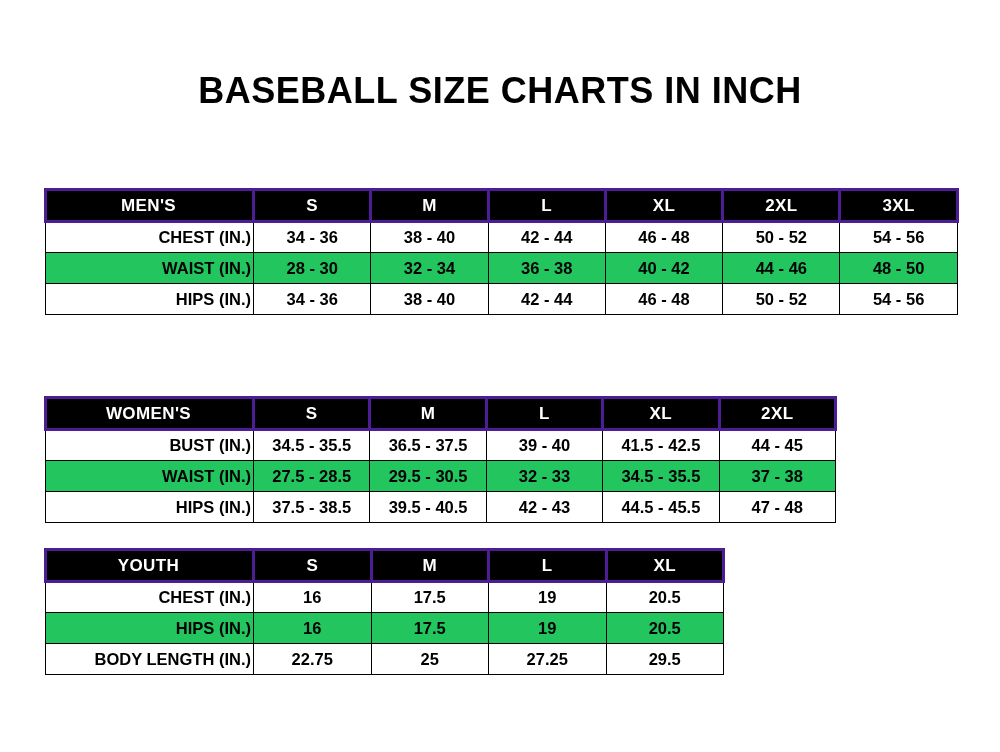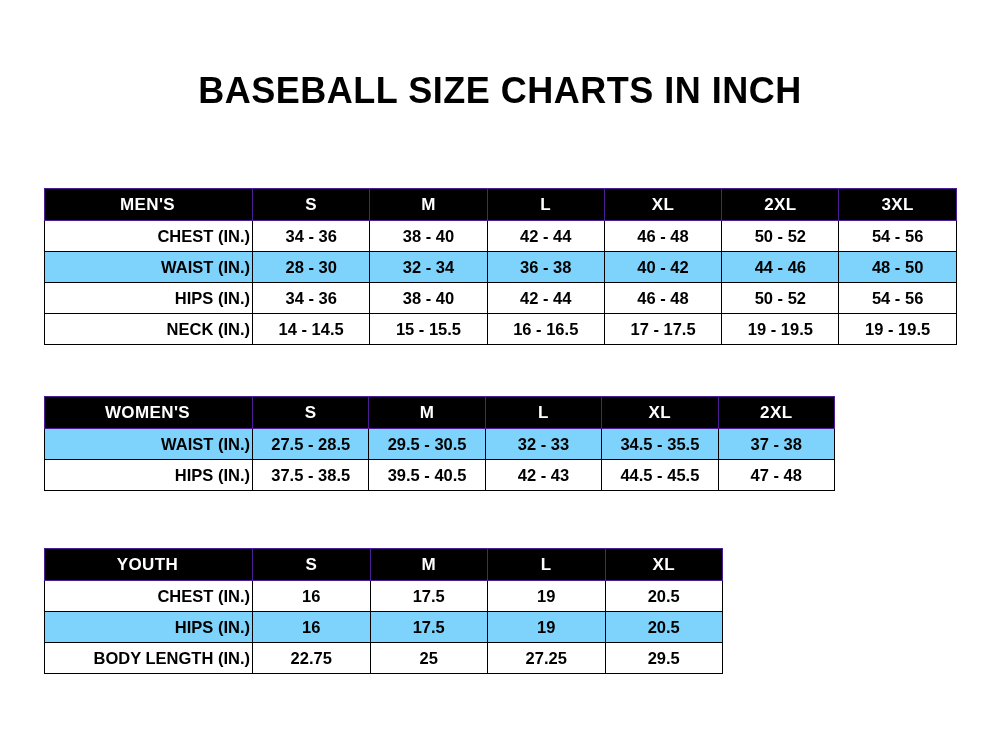--- a/index.html
+++ b/index.html
@@ -46,36 +46,36 @@
     color: #000000;
     height: 31px;
     padding: 0 2px;
     background: #ffffff;
     box-sizing: border-box;
     white-space: nowrap;
   }
   table.sizechart thead th {
     background: #000000;
     color: #ffffff;
-    border: 1px solid #4c1d95;
+    border: 3px solid #4c1d95;
     font-size: 17px;
     letter-spacing: 0.4px;
     height: 32px;
   }
   table.sizechart thead th.rowlabel {
     text-align: left;
     padding-left: 0;
     text-align: center;
   }
   table.sizechart tbody td.rowlabel {
     text-align: right;
     font-size: 16.5px;
   }
   tr.shaded td {
-    background: #7dd3fc;
+    background: #22c55e;
   }
 
   
   #mens-table { top: 188px; left: 44px; width: 912px; }
   #mens-table col.c0 { width: 208px; }
   #mens-table col.cx { width: 117.3px; }
 
   
   #womens-table { top: 396px; left: 44px; width: 790px; }
   #womens-table col.c0 { width: 208px; }
@@ -135,29 +135,20 @@
       </tr>
       <tr>
         <td class="rowlabel">HIPS (IN.)</td>
         <td>34 - 36</td>
         <td>38 - 40</td>
         <td>42 - 44</td>
         <td>46 - 48</td>
         <td>50 - 52</td>
         <td>54 - 56</td>
       </tr>
-      <tr>
-        <td class="rowlabel">NECK (IN.)</td>
-        <td>14 - 14.5</td>
-        <td>15 - 15.5</td>
-        <td>16 - 16.5</td>
-        <td>17 - 17.5</td>
-        <td>19 - 19.5</td>
-        <td>19 - 19.5</td>
-      </tr>
     </tbody>
   </table>
 
   <table class="sizechart" id="womens-table">
     <colgroup>
       <col class="c0">
         <col class="cx">
         <col class="cx">
         <col class="cx">
         <col class="cx">
@@ -167,20 +158,28 @@
       <tr>
         <th class="rowlabel">WOMEN'S</th>
         <th>S</th>
         <th>M</th>
         <th>L</th>
         <th>XL</th>
         <th>2XL</th>
       </tr>
     </thead>
     <tbody>
+      <tr>
+        <td class="rowlabel">BUST (IN.)</td>
+        <td>34.5 - 35.5</td>
+        <td>36.5 - 37.5</td>
+        <td>39 - 40</td>
+        <td>41.5 - 42.5</td>
+        <td>44 - 45</td>
+      </tr>
       <tr class="shaded">
         <td class="rowlabel">WAIST (IN.)</td>
         <td>27.5 - 28.5</td>
         <td>29.5 - 30.5</td>
         <td>32 - 33</td>
         <td>34.5 - 35.5</td>
         <td>37 - 38</td>
       </tr>
       <tr>
         <td class="rowlabel">HIPS (IN.)</td>

